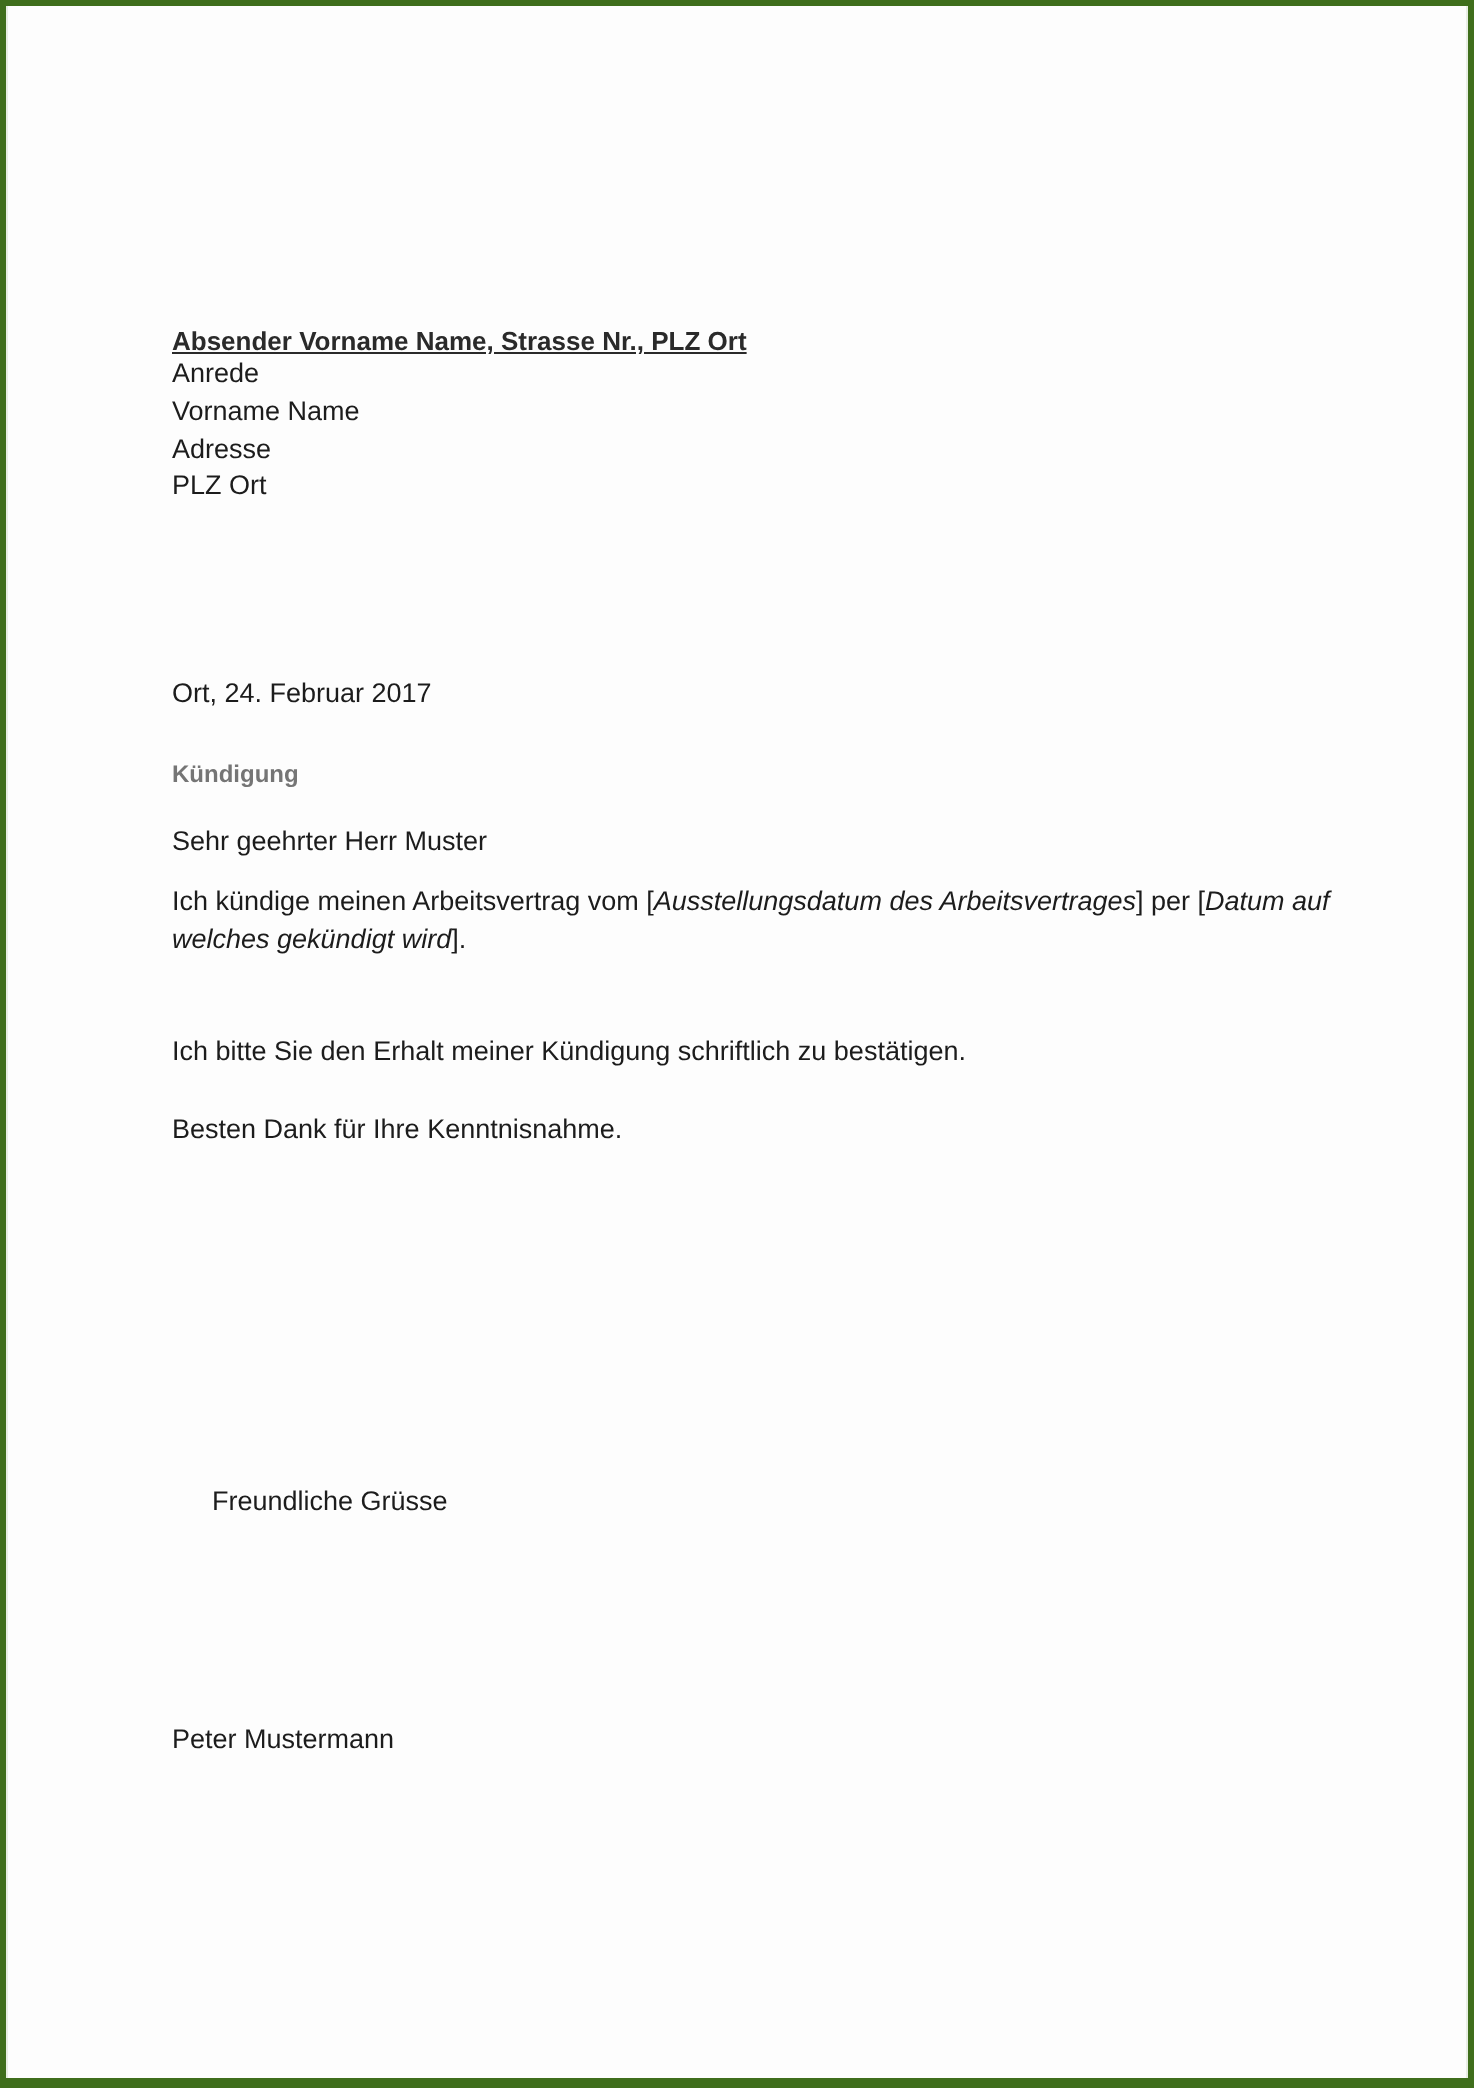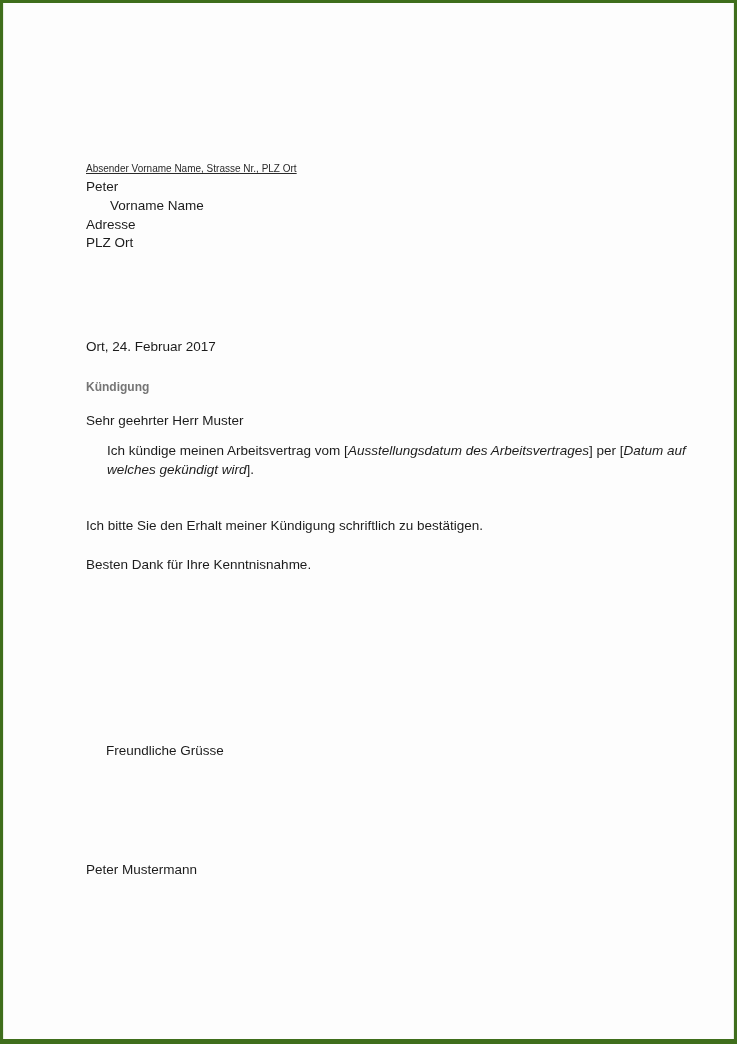--- a/index.html
+++ b/index.html
@@ -21,46 +21,46 @@
     }
     .txt {
       position: absolute;
       left: 82px;
       color: #1c1c1c;
       font-size: 13.5px;
       white-space: nowrap;
       margin: 0;
     }
     .sender {
-      font-size: 10px;
+      font-size: 13px;
       text-decoration: underline;
       color: #2a2a2a;
+      font-weight: bold;
     }
     .title {
       font-size: 12px;
       font-weight: bold;
       color: #757575;
     }
     .para {
       white-space: normal;
       width: 580px;
       line-height: 18.5px;
-      margin-left: 21px;
     }
     .para i { font-style: italic; }
   </style>
 </head>
 <body>
 
 <div class="page">
 
   <p class="txt sender" style="top:160px;">Absender Vorname Name, Strasse Nr., PLZ Ort</p>
 
-  <p class="txt" style="top:176px;">Peter</p>
-  <p class="txt" style="top:195px;margin-left:24px;">Vorname Name</p>
+  <p class="txt" style="top:176px;">Anrede</p>
+  <p class="txt" style="top:195px;">Vorname Name</p>
   <p class="txt" style="top:214px;text-align:center;">Adresse</p>
   <p class="txt" style="top:232px;">PLZ Ort</p>
 
   <p class="txt" style="top:336px;">Ort, 24. Februar 2017</p>
 
   <p class="txt title" style="top:377px;">Kündigung</p>
 
   <p class="txt" style="top:410px;">Sehr geehrter Herr Muster</p>
 
   <div class="txt para" style="top:439px;">

